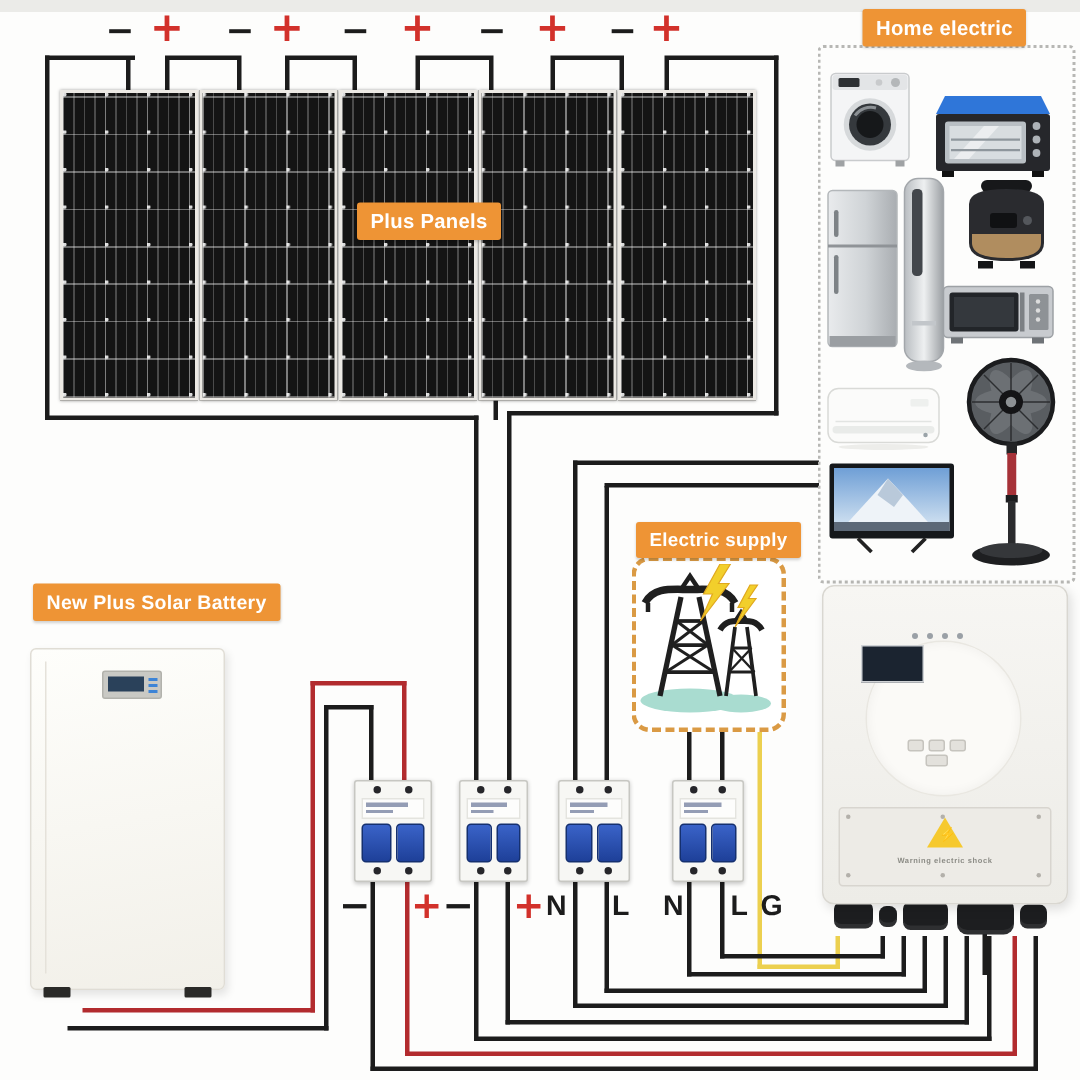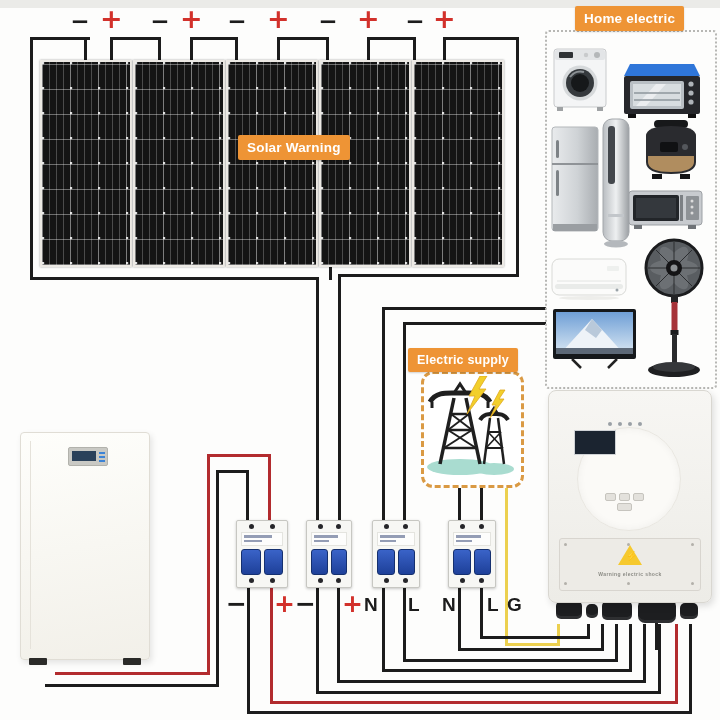--- a/index.html
+++ b/index.html
@@ -173,21 +173,21 @@
   <span class="tsign tplus" style="left:100px">+</span>
   <span class="tsign" style="left:150px">−</span>
   <span class="tsign tplus" style="left:180px">+</span>
   <span class="tsign" style="left:227px">−</span>
   <span class="tsign tplus" style="left:267px">+</span>
   <span class="tsign" style="left:318px">−</span>
   <span class="tsign tplus" style="left:357px">+</span>
   <span class="tsign" style="left:405px">−</span>
   <span class="tsign tplus" style="left:433px">+</span>
 
-  <div class="badge" style="left:238px;top:135px;font-size:13.5px">Solar Warning</div>
+  <div class="badge" style="left:238px;top:135px;font-size:13.5px">Plus Panels</div>
 
   <div class="habox"></div>
   <div class="badge" style="left:575px;top:6px;font-size:13.5px">Home electric</div>
 
   <svg class="appl" style="left:553px;top:48px" width="54" height="64" viewBox="0 0 54 64">
     <rect x="1" y="1" width="52" height="58" rx="3" fill="#f4f5f6" stroke="#c9cbcd"></rect>
     <rect x="2" y="2" width="50" height="10" rx="2" fill="#e3e5e7"></rect>
     <rect x="6" y="4" width="14" height="6" rx="1" fill="#2e3134"></rect>
     <circle cx="44" cy="7" r="3" fill="#b4b7b9"></circle>
       <circle cx="33" cy="7" r="2.2" fill="#c8cacc"></circle>
@@ -308,21 +308,21 @@
     <rect x="1" y="1" width="83" height="50" rx="2" fill="#15181b"></rect>
     <rect x="4" y="4" width="77" height="42" fill="url(#sky)"></rect>
     <polygon points="8,46 40,11 54,26 72,46" fill="#eef3f8"></polygon>
     <polygon points="40,11 33,22 44,30 50,22" fill="#b9c9da"></polygon>
     <rect x="4" y="40" width="77" height="6" fill="#5c6877"></rect>
     <line x1="20" y1="51" x2="29" y2="60" stroke="#222" stroke-width="2.5"></line>
     <line x1="65" y1="51" x2="56" y2="60" stroke="#222" stroke-width="2.5"></line>
   </svg>
 
   <div class="esbox"></div>
-  <div class="badge" style="left:408px;top:348px;font-size:12.5px">Electric supply</div>
+  <div class="badge" style="left:424px;top:348px;font-size:12.5px">Electric supply</div>
   <svg class="appl" style="left:424px;top:376px;z-index:6" width="92" height="102" viewBox="0 0 92 102">
     <ellipse cx="36" cy="91" rx="33" ry="8" fill="#a9dcd0"></ellipse>
     <ellipse cx="70" cy="93" rx="20" ry="6" fill="#a9dcd0"></ellipse>
     <g stroke="#1f1f1f" fill="none">
       <path d="M6 26 C12 15 24 17 36 17 C48 17 60 15 66 26" stroke-width="5"></path>
       <path d="M30 17 L36 8 L42 17" stroke-width="3"></path>
       <line x1="8" y1="26" x2="8" y2="32" stroke-width="3"></line>
         <line x1="64" y1="26" x2="64" y2="32" stroke-width="3"></line>
       <line x1="30" y1="22" x2="16" y2="88" stroke-width="3.5"></line>
       <line x1="42" y1="22" x2="56" y2="88" stroke-width="3.5"></line>
@@ -339,20 +339,21 @@
       <line x1="74" y1="42" x2="80" y2="88" stroke-width="2.5"></line>
       <line x1="64" y1="56" x2="77" y2="56" stroke-width="2"></line>
       <line x1="62" y1="72" x2="79" y2="72" stroke-width="2"></line>
       <line x1="64" y1="56" x2="79" y2="72" stroke-width="1.6"></line>
         <line x1="77" y1="56" x2="62" y2="72" stroke-width="1.6"></line>
     </g>
     <polygon points="56,0 45,20 51,20 43,38 62,13 55,13 63,0" fill="#f2cf2b" stroke="#e0a81e" stroke-width=".8"></polygon>
     <polygon points="76,14 68,29 72,29 66,42 80,23 75,23 81,14" fill="#f2cf2b" stroke="#e0a81e" stroke-width=".8"></polygon>
   </svg>
 
+  <div class="badge" style="left:22px;top:389px">New Plus Solar Battery</div>
   <div class="battery">
     <div class="bat-seam"></div>
     <div class="bat-disp">
       <div class="bat-scr"></div>
       <div class="bat-led"></div>
     </div>
     <div class="bat-foot" style="left:8px"></div>
     <div class="bat-foot" style="right:8px"></div>
   </div>
 

